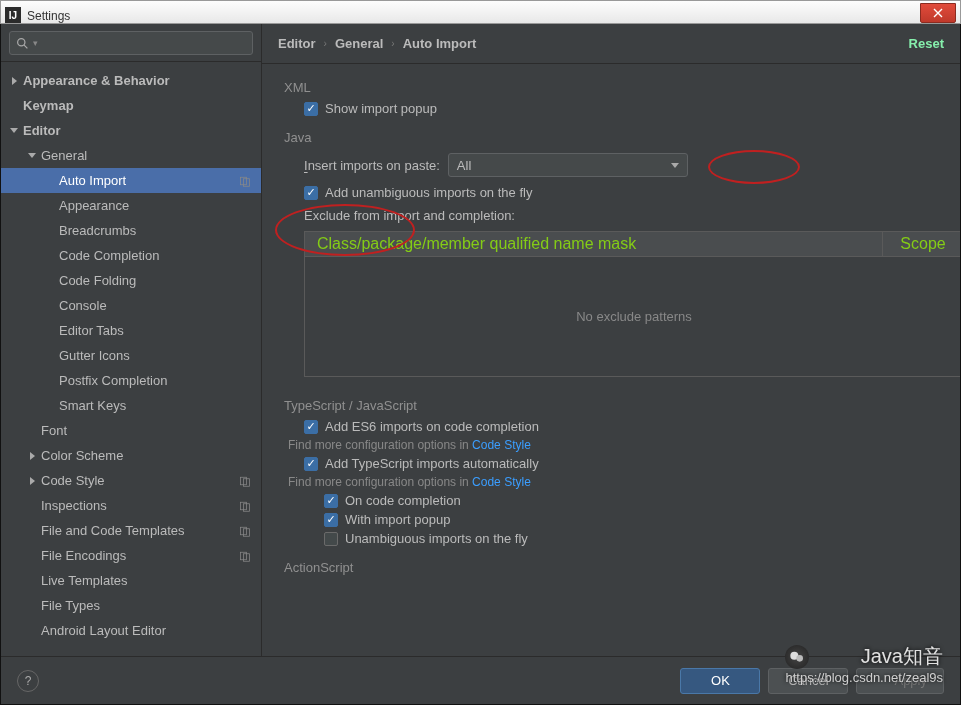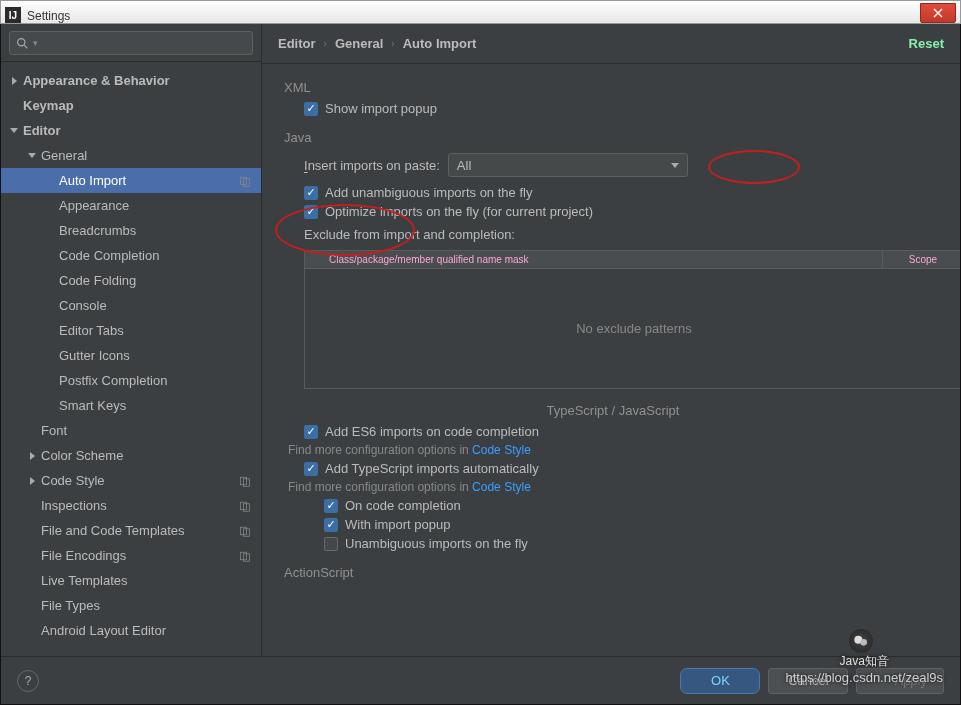--- a/index.html
+++ b/index.html
@@ -50,46 +50,46 @@
 .check.on::after { content: "✓"; color: #fff; font-size: 11px; line-height: 1; }
 .underline { text-decoration: underline; text-underline-offset: 2px; }
 
 .inline-row { display: flex; align-items: center; margin: 8px 0 8px 24px; gap: 8px; flex-wrap: wrap; }
 .label-txt { color: #bbbbbb; }
 .select-box { height: 24px; width: 240px; background: #45494a; border: 1px solid #5e6163; border-radius: 3px; display: flex; align-items: center; padding: 0 8px; color: #bbb; justify-content: space-between; }
 .select-box .caret { border-left: 4px solid transparent; border-right: 4px solid transparent; border-top: 5px solid #aaa; }
 
 .table-wrap { margin: 4px 0 10px 24px; width: 660px; }
 .table-head { display: flex; background: #4a4d4f; border: 1px solid #5a5a5a; }
-.th { padding: 3px 24px; border-right: 1px solid #5a5a5a; color: #f9a8d4; font-size: 10px; }
+.th { padding: 3px 12px; border-right: 1px solid #5a5a5a; color: #84cc16; font-size: 16px; }
 .th.c1 { flex: 1; }
 .th.c2 { width: 80px; border-right: none; text-align: center; }
 .table-body { height: 120px; border: 1px solid #5a5a5a; border-top: none; background: #3c3f41; display: flex; align-items: center; justify-content: center; color: #888; position: relative; }
 
 .hint { margin-left: 8px; color: #888; font-size: 12px; margin-top: 2px; }
 .hint a { color: #3b9eff; text-decoration: none; }
 
 .indent-more { margin-left: 44px; }
 
 
 .annot { position: absolute; border: 2px solid #c02020; border-radius: 50%; pointer-events: none; }
 .annot1 { left: 708px; top: 150px; width: 92px; height: 34px; }
 .annot2 { left: 275px; top: 204px; width: 140px; height: 52px; }
 
 
 .footer { height: 48px; border-top: 1px solid #2b2b2b; display: flex; align-items: center; padding: 0 16px; }
 .help-icon { width: 22px; height: 22px; border: 1px solid #666; border-radius: 50%; display: flex; align-items: center; justify-content: center; color: #aaa; font-size: 12px; cursor: pointer; }
 .footer .spacer { flex: 1; }
 .btn { height: 26px; min-width: 80px; padding: 0 16px; border: 1px solid #5e6163; border-radius: 3px; background: #4c5052; color: #bbb; display: inline-flex; align-items: center; justify-content: center; margin-left: 8px; cursor: pointer; }
-.btn.primary { background: #365880; border-color: #4a78a8; color: #7dd3fc; border-radius: 7px; }
+.btn.primary { background: #365880; border-color: #4a78a8; color: #ffffff; }
 .btn.disabled { color: #777; padding-left: 37px; }
 
 
 .watermark { position: absolute; right: 18px; bottom: 20px; text-align: right; color: #e0e0e0; pointer-events: none; text-shadow: 0 0 4px #000; }
-.watermark .row1 { display: flex; align-items: center; justify-content: flex-start; font-size: 12px; flex-direction: column; }
+.watermark .row1 { display: flex; align-items: center; justify-content: space-between; font-size: 20px; }
 .watermark .wx { width: 24px; height: 24px; border-radius: 50%; background: radial-gradient(#444,#222); margin-right: 6px; display: flex; align-items: center; justify-content: center; }
 .watermark .row2 { font-size: 13px; color: #cfcfcf; }
 
 ::-webkit-scrollbar { width: 10px; }
 ::-webkit-scrollbar-track { background: #3c3f41; }
 ::-webkit-scrollbar-thumb { background: #565656; border-radius: 3px; }
 </style>
 </head>
 <body>
 
@@ -239,39 +239,35 @@
           <span class="label-txt"><span class="underline">I</span><span>nsert imports on paste:</span></span>
           <div class="select-box">
             <span>All</span>
             <span class="caret"></span>
           </div>
         </div>
         <div class="field-row">
           <span class="check on"></span>
           <span>Add unambiguous imports on the fly</span>
         </div>
-        <div class="field-row">
-          <span class="check on"></span>
-          <span>Optimize imports on the fly (for current project)</span>
-        </div>
         <div class="inline-row">
           <span class="label-txt">Exclude from import and completion:</span>
         </div>
         <div class="table-wrap">
           <div class="table-head">
             <div class="th c1">Class/package/member qualified name mask</div>
             <div class="th c2">Scope</div>
           </div>
           <div class="table-body">
             <span>No exclude patterns</span>
 
           </div>
         </div>
 
-        <div class="section-label" style="margin-top:14px;text-align:center;">TypeScript / JavaScript</div>
+        <div class="section-label" style="margin-top:21px;">TypeScript / JavaScript</div>
         <div class="field-row">
           <span class="check on"></span>
           <span>Add ES6 imports on code completion</span>
         </div>
         <div class="hint">
           <span>Find more configuration options in </span><a href="#">Code Style</a>
         </div>
         <div class="field-row">
           <span class="check on"></span>
           <span>Add TypeScript imports automatically</span>

